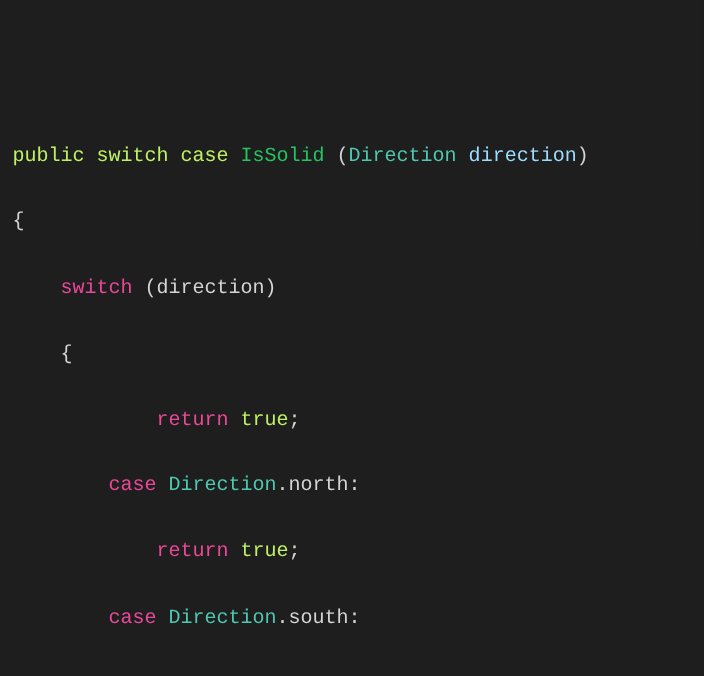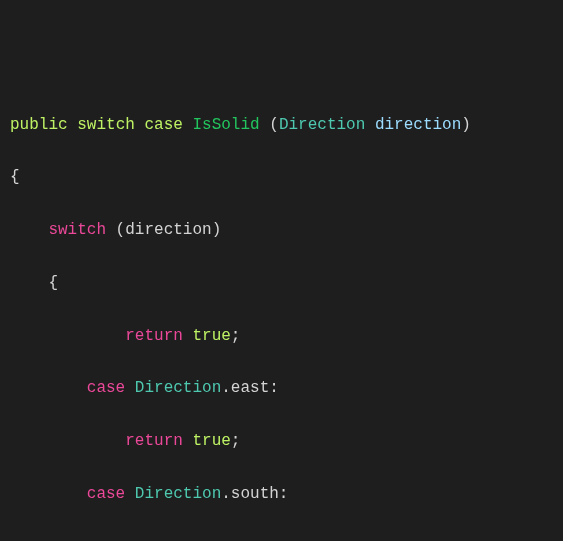--- a/index.html
+++ b/index.html
@@ -29,21 +29,21 @@
 </head>
 <body>
 
 
 
 <div><span class="code-line"><span class="keyword-blue">public</span> <span class="keyword-blue">switch</span> <span class="keyword-blue">case</span> <span class="method-yellow">IsSolid</span><span class="text-default"> (</span><span class="type-teal">Direction</span><span class="param-light"> direction</span><span class="text-default">)</span></span>
 <span class="code-line text-default">{</span>
 <span class="code-line"><span>    </span><span class="keyword-purple">switch</span><span class="text-default"> (direction)</span></span>
 <span class="code-line text-default">    {</span>
 <span class="code-line"><span>            </span><span class="keyword-purple">return</span><span> </span><span class="keyword-blue">true</span><span class="text-default">;</span></span>
-<span class="code-line"><span>        </span><span class="keyword-purple">case</span><span> </span><span class="type-teal">Direction</span><span class="text-default">.east:</span></span>
+<span class="code-line"><span>        </span><span class="keyword-purple">case</span><span> </span><span class="type-teal">Direction</span><span class="text-default">.north:</span></span>
 <span class="code-line"><span>            </span><span class="keyword-purple">return</span><span> </span><span class="keyword-blue">true</span><span class="text-default">;</span></span>
 <span class="code-line"><span>        </span><span class="keyword-purple">case</span><span> </span><span class="type-teal">Direction</span><span class="text-default">.south:</span></span>
 
 
 
 
 
 
 
 

